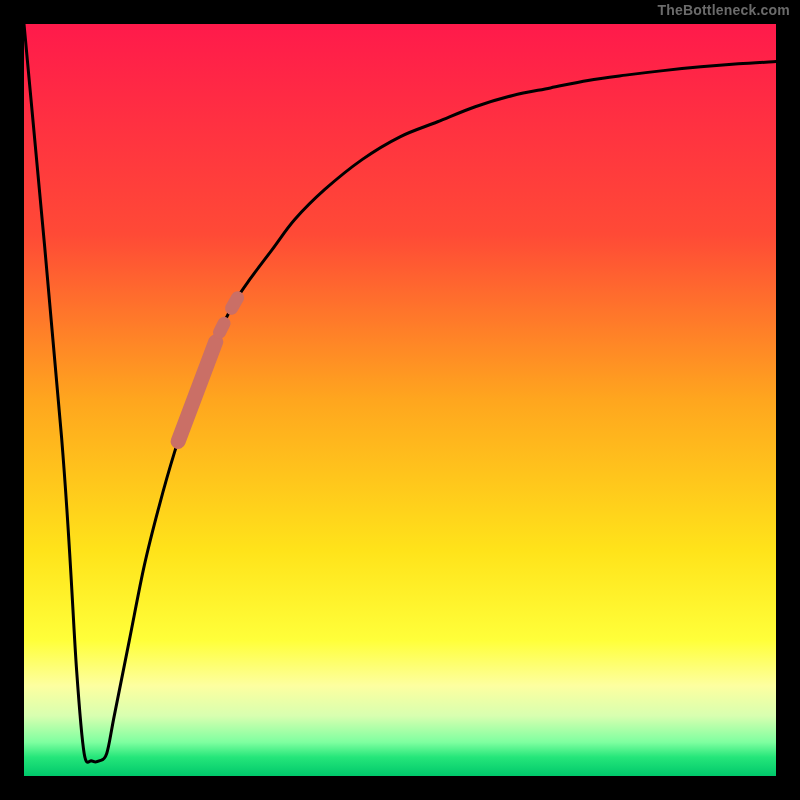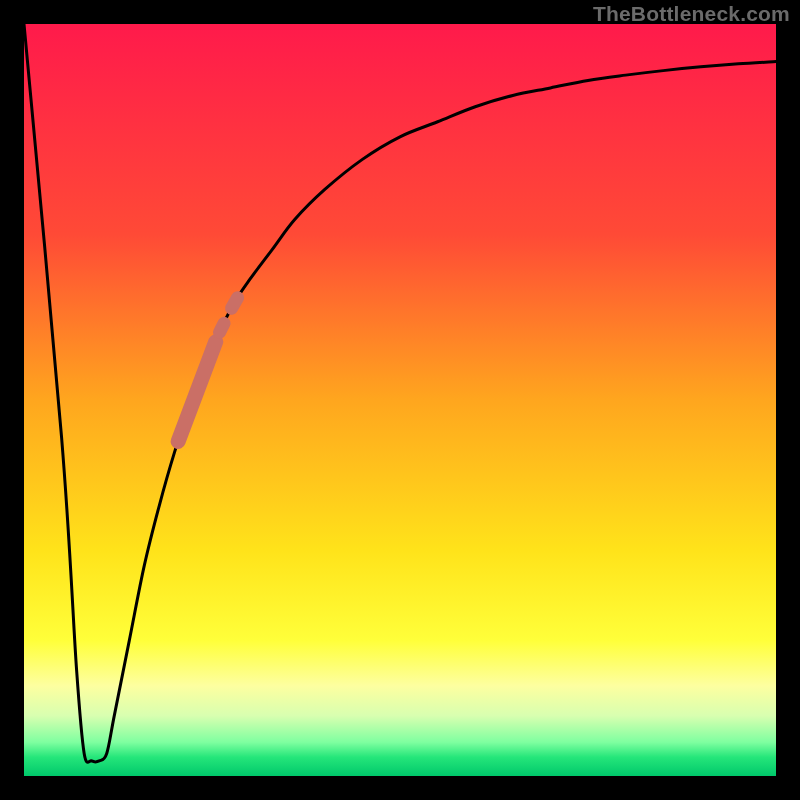--- a/index.html
+++ b/index.html
@@ -30,21 +30,21 @@
     left: 0;
     top: 0;
     width: 100%;
     height: 100%;
   }
   .attribution {
     position: absolute;
     top: 2px;
     right: 10px;
     font-family: Arial, Helvetica, sans-serif;
-    font-size: 21px;
+    font-size: 14px;
     font-weight: bold;
     color: #6b6b6b;
     letter-spacing: 0.2px;
   }
   svg.curve {
     position: absolute;
     left: 0;
     top: 0;
     width: 100%;
     height: 100%;

